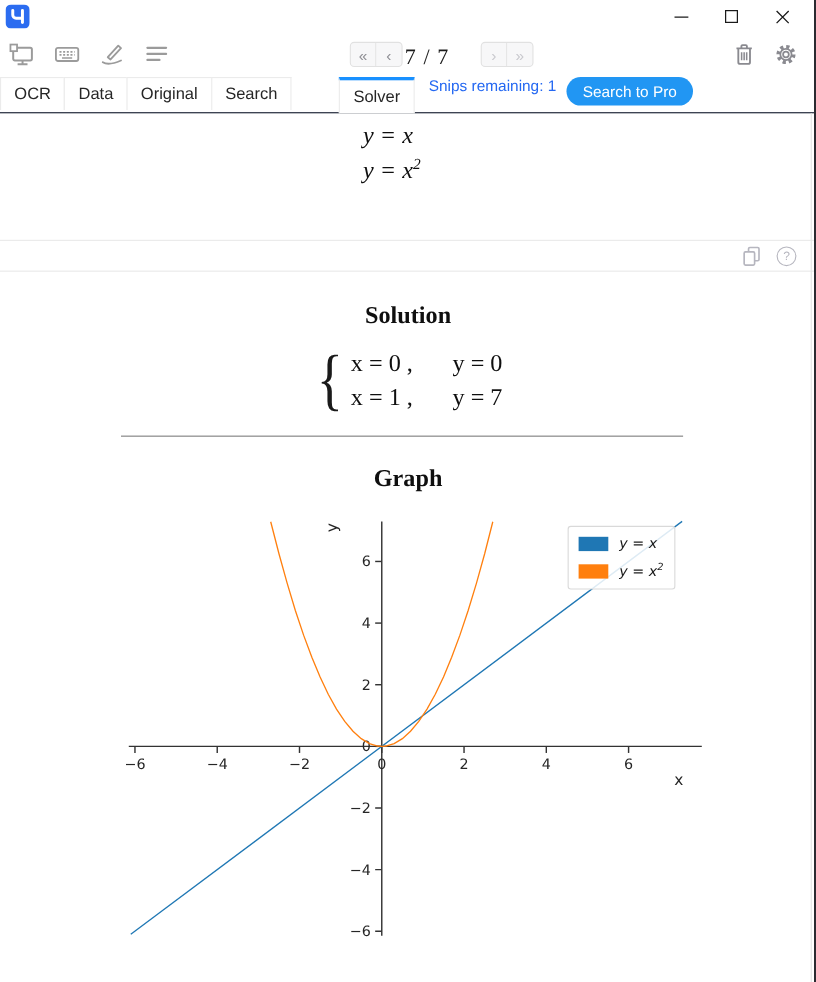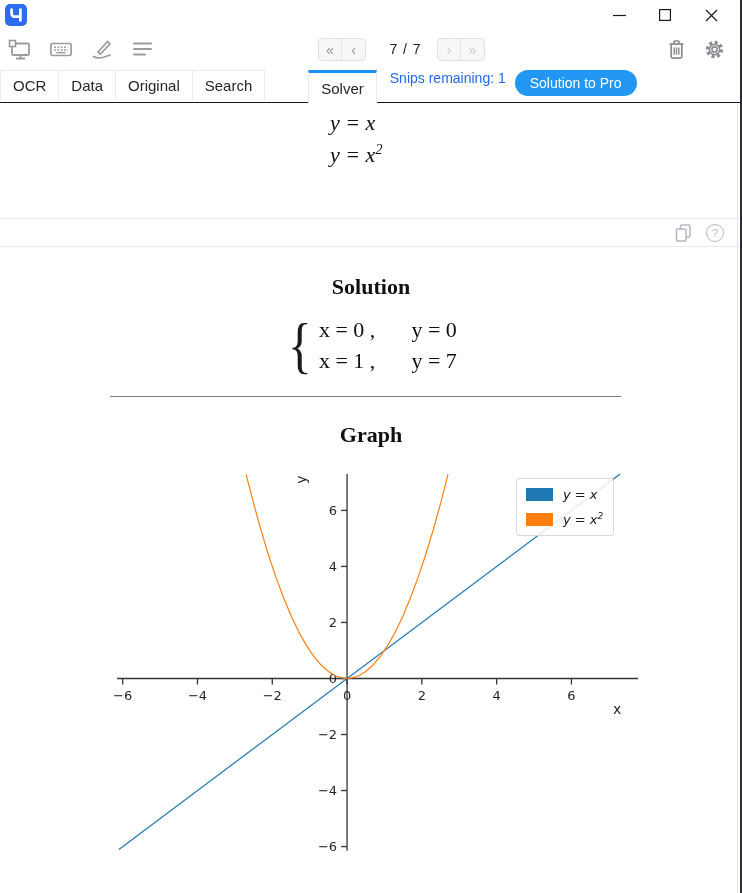--- a/index.html
+++ b/index.html
@@ -15,22 +15,22 @@
 
   
   .toolbar { position:absolute; top:30px; left:0; right:0; height:38px; }
   .tool-left { position:absolute; left:8px; top:6px; display:flex; gap:17px; align-items:center; }
   .toolbtn { width:24px; height:26px; display:flex; align-items:center; justify-content:center; }
   .navgrp { position:absolute; top:8px; height:23px; display:flex; border:1px solid #e1e1e1; border-radius:4px; background:#f7f7f8; overflow:hidden; }
   .navgrp .navbtn { width:23px; height:100%; display:flex; align-items:center; justify-content:center;
       font-size:14px; color:#8f8f94; border-right:1px solid #e6e6e6; }
   .navgrp .navbtn:last-child { border-right:none; }
   .navgrp.disabled .navbtn { color:#c9c9ce; }
-  .pageind { position:absolute; left:368px; top:11px; width:75px; text-align:center;
-      font-family:Liberation Sans, sans-serif; font-size:14px; letter-spacing:1px; color:#1a1a1a; }
+  .pageind { position:absolute; left:368px; top:11px; width:75px; text-align:left;
+      font-family:Liberation Serif, serif; font-size:20px; letter-spacing:1px; color:#1a1a1a; }
   .tool-right { position:absolute; right:16px; top:6px; display:flex; gap:14px; align-items:center; }
 
   
   .tabbar { position:absolute; top:70px; left:0; right:0; height:33px; border-bottom:1px solid #0f172a;
       display:flex; align-items:flex-start; }
   .tab { height:30px; display:flex; align-items:center; justify-content:center; padding:0 12px;
       font-size:15px; color:#262626; background:#fff; border:1px solid #ebebeb; border-bottom:none; margin-right:-1px; }
   .tab.active { height:33px; border-top:3px solid #1890ff; margin-bottom:-1px; z-index:2; background:#fff;margin-left:44px; }
   .snips { margin-left:14px; margin-bottom:7px; font-size:14px; color:#2468f2; }
   .upgrade { margin-left:9px; margin-bottom:4px; height:26px; padding:0 15px; border-radius:13px;
@@ -172,21 +172,21 @@
     </div>
   </div>
 
   <div class="tabbar">
     <div class="tab">OCR</div>
     <div class="tab">Data</div>
     <div class="tab">Original</div>
     <div class="tab">Search</div>
     <div class="tab active">Solver</div>
     <span class="snips">Snips remaining: 1</span>
-    <button class="upgrade">Solution to Pro</button>
+    <button class="upgrade">Search to Pro</button>
   </div>
 
   <div class="eqpanel">
     <div class="eqline eq1">y = x</div>
     <div class="eqline eq2"><span>y = x</span><sup>2</sup></div>
   </div>
 
   <div class="iconstrip">
     <div class="stripbtn">
       <svg width="19" height="20" viewBox="0 0 19 20">

